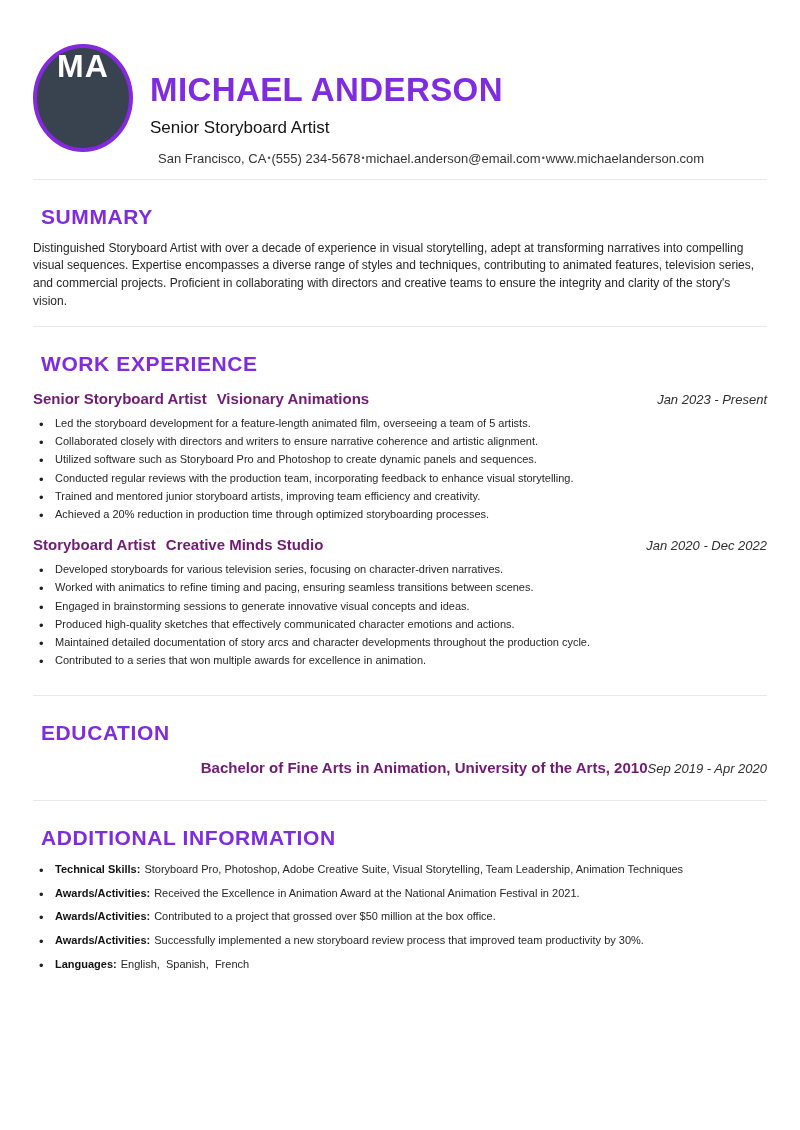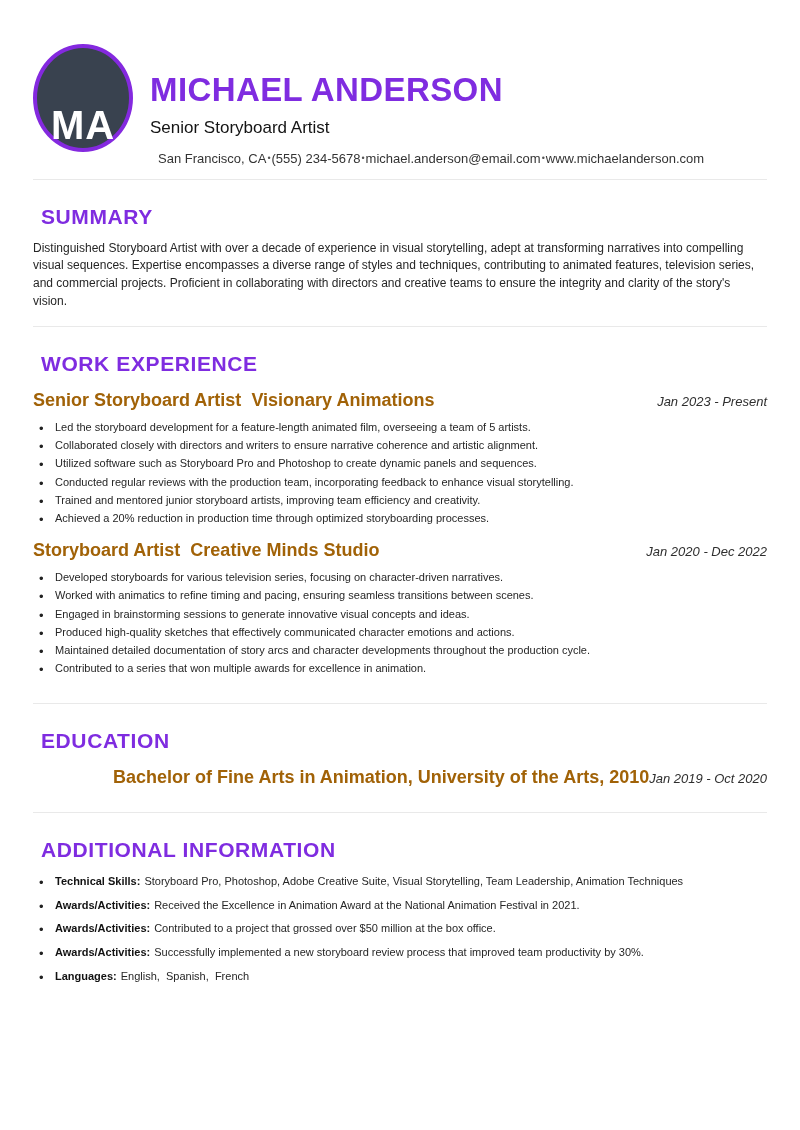--- a/index.html
+++ b/index.html
@@ -20,22 +20,22 @@
   }
   .page { padding: 0 33px; }
 
   
   .header { display: flex; align-items: center; gap: 17px; padding: 30px 0 13px; }
   .avatar {
     width: 100px; height: 108px; flex: 0 0 auto;
     border-radius: 50%;
     background: var(--avatar-bg);
     border: 4px solid var(--avatar-ring);
-    display: flex; align-items: flex-end; justify-content: center;
-    color: #ffffff; font-size: 40px; font-weight: 600; letter-spacing: 1px;
+    display: flex; align-items: flex-start; justify-content: center;
+    color: #ffffff; font-size: 32px; font-weight: 600; letter-spacing: 1px;
   }
   .header-text { flex: 1 1 auto; min-width: 0; margin-top: 43px; }
   .candidate-name {
     margin: 0 0 10px; font-size: 33px; line-height: 1.05;
     font-weight: 800; color: var(--accent); letter-spacing: 0.4px;
   }
   .candidate-title { font-size: 17px; font-weight: 500; color: #141414; margin: 0 0 13px; }
   .contact-row { display: flex; align-items: center; gap: 1px; font-size: 13px; color: #333; padding-left: 8px; flex-wrap: wrap; }
   .contact-sep { font-size: 9px; color: #555; line-height: 1; }
 
@@ -44,21 +44,21 @@
   .section { padding: 17px 0 15px; }
   .section-heading {
     margin: 8px; font-size: 21px; font-weight: 700;
     color: var(--accent); letter-spacing: 0.6px;
   }
   .summary-text { margin: 11px 0 1px; font-size: 12px; line-height: 1.47; color: var(--body-text); }
 
   .section-work { padding-bottom: 24px; }
   .job { margin-top: 14px; }
   .job-header, .edu-row { display: flex; justify-content: space-between; align-items: baseline; }
-  .job-title, .edu-degree { font-size: 18px; font-weight: 700; color: #a16207; }
+  .job-title, .edu-degree { font-size: 15px; font-weight: 700; color: #701a75; }
   .job-company { margin-left: 10px; }
   .job-dates, .edu-dates { font-size: 13px; font-style: italic; font-weight: 400; color: #2e2e2e; white-space: nowrap; }
 
   ul.bullets { list-style: none; margin: 9px 0 0; padding: 0 0 0 6px; }
   ul.bullets li {
     position: relative; padding-left: 16px; margin-bottom: 3px;
     font-size: 11px; line-height: 1.38; color: var(--body-text);
   }
   ul.bullets li::before {
     content: "\2022"; position: absolute; left: 0; top: 0;
@@ -143,21 +143,21 @@
       </ul>
     </div>
   </section>
 
   <hr class="divider">
 
   <section class="section section-education">
     <h2 class="section-heading">EDUCATION</h2>
     <div class="edu-row">
       <span class="edu-degree">Bachelor of Fine Arts in Animation, University of the Arts, 2010</span>
-      <span class="edu-dates">Jan 2019 - Oct 2020</span>
+      <span class="edu-dates">Sep 2019 - Apr 2020</span>
     </div>
   </section>
 
   <hr class="divider">
 
   <section class="section section-additional">
     <h2 class="section-heading">ADDITIONAL INFORMATION</h2>
     <ul class="bullets">
       <li>
         <span class="item-label">Technical Skills:</span><span class="item-text">Storyboard Pro, Photoshop, Adobe Creative Suite, Visual Storytelling, Team Leadership, Animation Techniques</span>

